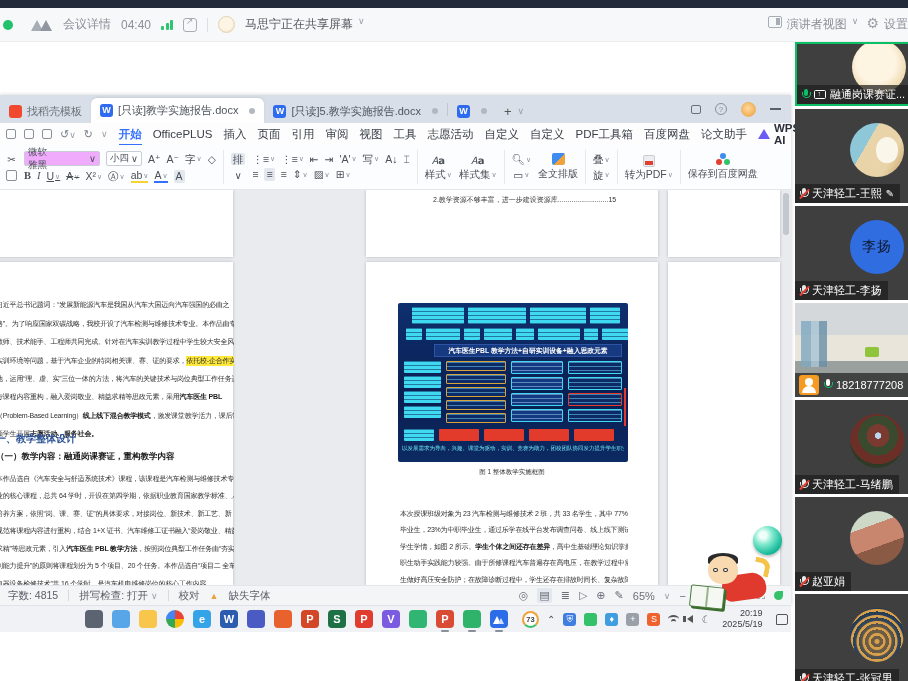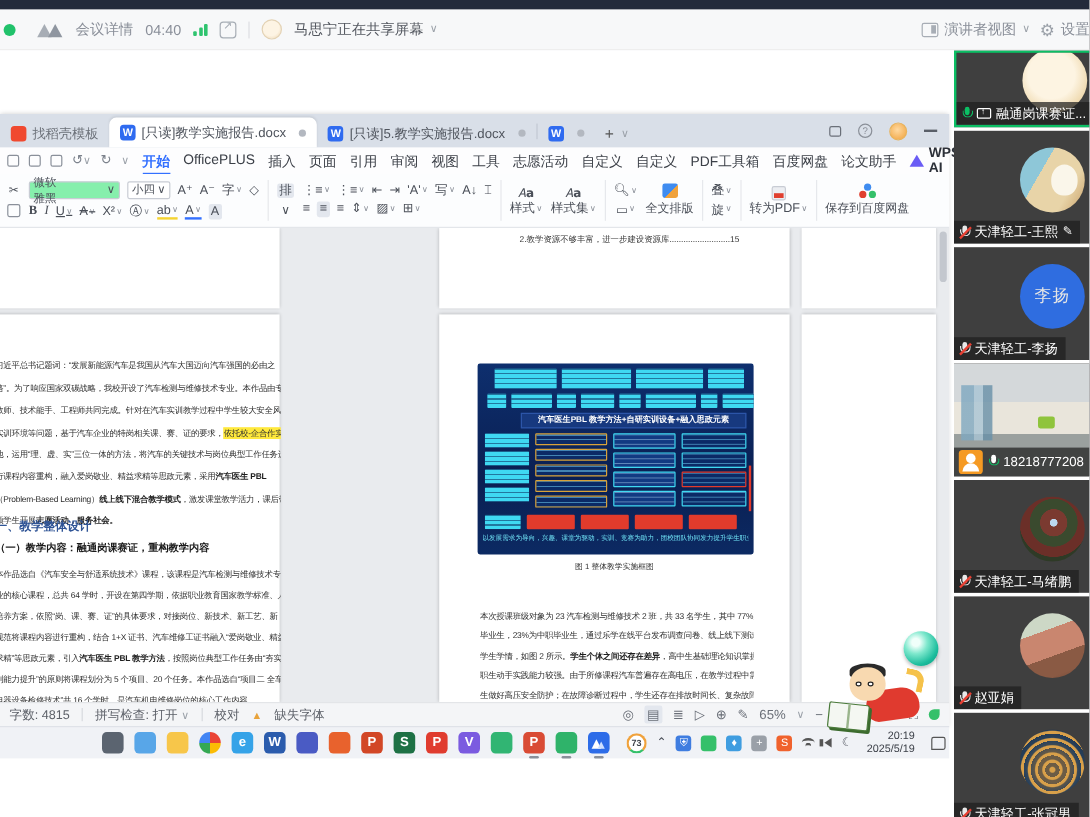--- a/index.html
+++ b/index.html
@@ -24,21 +24,21 @@
   .ext-icon { width:14px; height:14px; border:1.4px solid #a7adb5; border-radius:3px; position:relative; }
   .ext-icon:after { content:"↗"; position:absolute; left:2px; top:-3px; font-size:9px; color:#a7adb5; }
   .mb-div { width:1px; height:14px; background:#dcdee2; }
   .mini-avatar { width:17px; height:17px; border-radius:50%; background:radial-gradient(circle at 45% 40%, #fdf4e4 0 55%, #ecd3ac 100%); border:1px solid #e3d2b4; }
   .sharer { color:#53575f; }
   .caret { font-size:9px; color:#9aa0a8; }
   .mb-right { margin-left:auto; display:flex; align-items:center; gap:8px; padding-right:0; }
   .view-icon { width:14px; height:12px; border:1.4px solid #a7adb5; border-radius:2px; position:relative; }
   .view-icon:after { content:""; position:absolute; right:1px; top:1px; width:4px; height:7px; background:#a7adb5; }
   .gear { font-size:14px; color:#9aa0a8; line-height:1; }
-  .mb-btn { display:flex; align-items:center; gap:5px; cursor:pointer; }
+  .mb-btn { display:flex; align-items:flex-start; gap:5px; cursor:pointer; }
 
   
   .shared { position:absolute; left:0; top:42px; width:795px; height:639px; background:#fff; overflow:hidden; }
 
   
   .wps { position:absolute; left:0; top:53px; width:791px; height:510px; background:#fff; box-shadow:0 0 4px rgba(0,0,0,.2);padding-left:17px; }
 
   .tabbar { position:absolute; left:0; top:0; width:100%; height:28px; background:#d9dfe8; display:flex; align-items:flex-end; font-size:11px; color:#50555e; }
   .tab { display:flex; align-items:center; gap:5px; height:24px; padding:0 9px; white-space:nowrap; }
   .tab.docer { color:#6b7078; }
@@ -64,21 +64,21 @@
   .ai-logo { width:0; height:0; border-left:6px solid transparent; border-right:6px solid transparent; border-bottom:10px solid #6a5cf5; display:inline-block; }
   .wps-ai { font-weight:bold; color:#2c3038; display:flex; gap:4px; align-items:center; }
 
   .ribbon { position:absolute; left:0; top:50px; width:100%; height:45px; background:#fcfdfe; border-bottom:1px solid #e3e6ea; display:flex; align-items:center; padding:0 6px; gap:7px; color:#4a4f58; font-size:10px; }
   .vsep { width:1px; height:34px; background:#e6e8ec; flex:none; }
   .rcol { display:flex; flex-direction:column; justify-content:center; gap:5px; align-items:center; }
   .rrow { display:flex; align-items:center; gap:6px; }
   .rgrp { display:flex; flex-direction:column; gap:4px; }
   .rbtn { display:inline-flex; align-items:center; gap:1px; line-height:1; white-space:nowrap; font-size:10.5px; }
   .rbtn .cdn { font-size:7px; color:#8a8f98; }
-  .fontbox { width:76px; height:15px; border:1px solid #c8ccd4; border-radius:2px; font-size:9.5px; padding:0 3px; display:flex; align-items:center; justify-content:center; background:#86efac;gap:34px; }
+  .fontbox { width:76px; height:15px; border:1px solid #c8ccd4; border-radius:2px; font-size:9.5px; padding:0 3px; display:flex; align-items:center; justify-content:center; background:#f0abfc;gap:34px; }
   .sizebox { width:36px; height:15px; border:1px solid #c8ccd4; border-radius:2px; font-size:9.5px; padding:0 3px; display:flex; align-items:center; justify-content:space-between; background:#fff; }
   .bold { font-weight:bold; font-family:"Liberation Serif","DejaVu Serif",serif; }
   .ital { font-style:italic; font-family:"Liberation Serif","DejaVu Serif",serif; }
   .undl { text-decoration:underline; }
   .hl-pen { border-bottom:2.5px solid #f5d431; padding-bottom:0; }
   .fc-a { border-bottom:2.5px solid #3370ff; }
   .selbox { background:#e3e7ee; border-radius:2px; padding:1px 2px; }
   .bigbtn { display:flex; flex-direction:column; align-items:center; gap:2px; font-size:10px; white-space:nowrap; }
   .shirt { width:13px; height:12px; background:linear-gradient(135deg,#3f8cf0 0 55%, #f0a23c 55% 100%); border-radius:2px; }
   .pdf-ico { width:12px; height:12px; background:#eceef2; border:1px solid #c8ccd4; border-radius:2px; position:relative; }
@@ -162,21 +162,21 @@
   .sc-legs { position:absolute; left:66px; top:10px; width:16px; height:18px; border-right:5px solid #f5c24a; border-top:5px solid #f5c24a; border-radius:0 10px 0 0; transform:rotate(12deg); }
 
   
   .sidebar { position:absolute; left:795px; top:42px; width:113px; height:639px; background:#fff; overflow:hidden; }
   .tile { position:absolute; left:0; width:164px; background:#3f3f3f; overflow:hidden; }
   .tile.speaking { border:2px solid #0bbf64; }
   .avatar { position:absolute; left:55px; width:54px; height:54px; border-radius:50%; overflow:hidden; }
   .av-hamster { background:radial-gradient(circle at 45% 42%, #fdf4e2 0 45%, #f0dcb4 70%, #dcbf8e 100%); }
   .av-duck { background:linear-gradient(120deg, #8ec7d8 0 34%, #e8d4a8 34% 72%, #c8a068 100%); position:relative; }
   .av-duck:after { content:""; position:absolute; left:26px; top:14px; width:22px; height:26px; border-radius:50% 50% 45% 45%; background:#faf6ea; }
-  .av-blue { background:#2f6de0; color:#e5e5e5; font-size:14px; display:flex; align-items:center; justify-content:center; letter-spacing:1px; }
+  .av-blue { background:#2f6de0; color:#0f172a; font-size:14px; display:flex; align-items:center; justify-content:center; letter-spacing:1px; }
   .av-flower { background:radial-gradient(circle at 52% 40%, #bcd8f0 0 7%, #7a3a30 8% 26%, #3a4a2e 27% 46%, #6b2f28 47% 66%, #2e3a26 67% 100%); }
   .av-person { background:linear-gradient(160deg, #cdd8c6 0 30%, #c9866f 30% 62%, #8a5a44 62% 85%, #6e4634 100%); }
   .av-sculpt { background:repeating-radial-gradient(circle at 50% 62%, #d8a04a 0 2px, #23395280 3px 6px), radial-gradient(circle at 50% 60%, #b57f38 0 30%, #2e4a66 55%, #152438 100%); }
   .video-bg { position:absolute; inset:0; background:linear-gradient(180deg, #d4d8da 0 34%, #e9e5db 34% 62%, #9aa09e 62% 100%); }
   .video-bg .cab { position:absolute; left:6px; top:18px; width:26px; height:46px; background:linear-gradient(90deg,#7fa8c0 0 40%, #a8c4d4 40% 70%, #6890a8 70%); opacity:.8; }
   .video-bg .chair { position:absolute; left:70px; top:44px; width:14px; height:10px; background:#8fc43c; border-radius:2px; }
   .namebar { position:absolute; left:0; bottom:0; max-width:100%; background:rgba(30,30,30,.72); color:#fff; font-size:11px; display:flex; align-items:center; gap:4px; padding:2px 6px 2px 4px; white-space:nowrap; }
   .mic { position:relative; width:9px; height:12px; flex:none; }
   .mic i { position:absolute; left:2.5px; top:0; width:4px; height:7px; border-radius:2px; background:#e8e8e8; }
   .mic:after { content:""; position:absolute; left:1px; top:3px; width:7px; height:5px; border:1.2px solid #e8e8e8; border-top:none; border-radius:0 0 6px 6px; }

